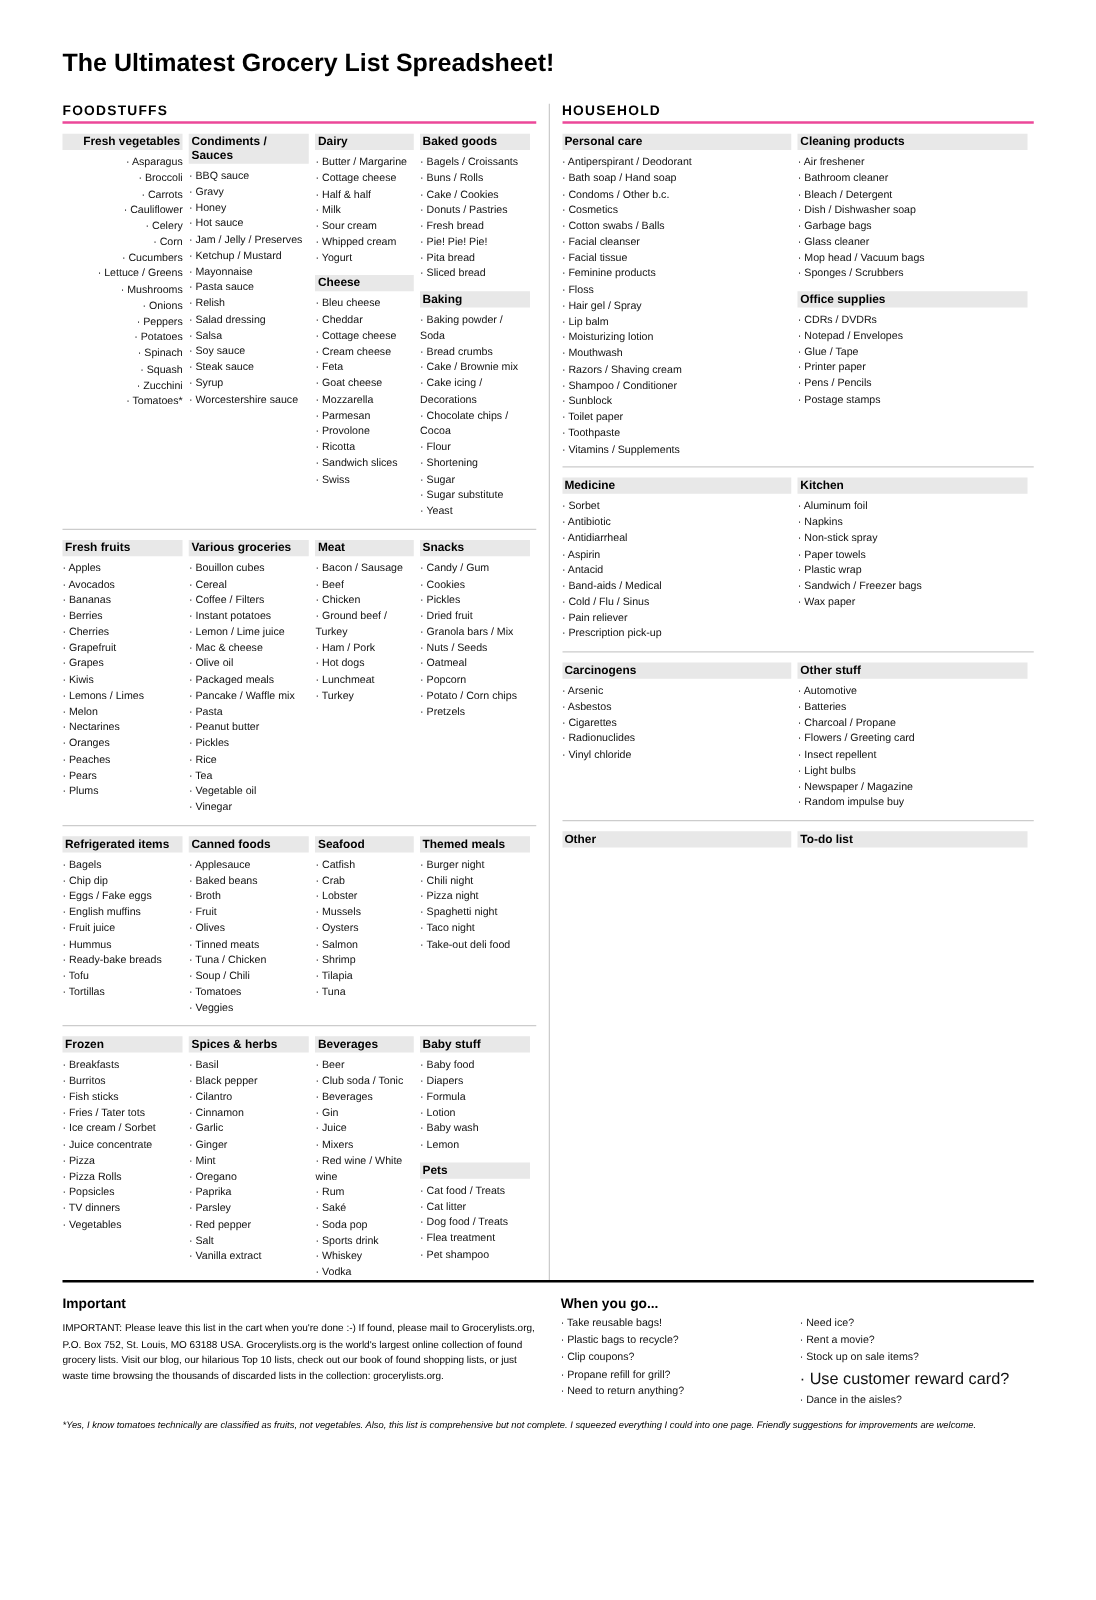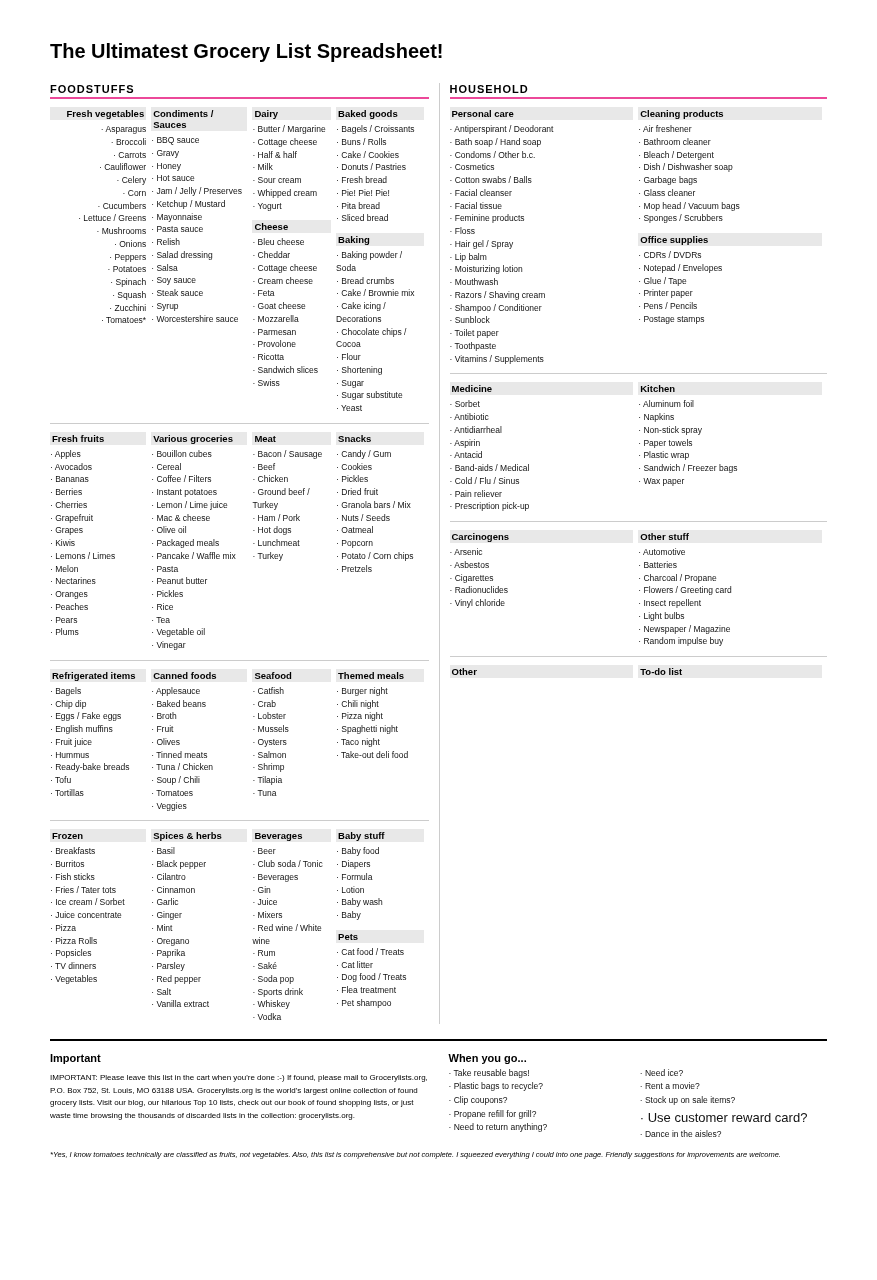--- a/index.html
+++ b/index.html
@@ -392,21 +392,21 @@
           </div>
       </div>
       <div class="col" style="flex:1;">
         <div class="col-header">Baby stuff</div>
         <div id="baby-items">
             <div class="item">Baby food</div>
             <div class="item">Diapers</div>
             <div class="item">Formula</div>
             <div class="item">Lotion</div>
             <div class="item">Baby wash</div>
-            <div class="item">Baby</div>
+            <div class="item">Lemon</div>
           </div>
         <div class="blank-line"></div>
         <div class="col-header">Pets</div>
         <div id="pets-items">
             <div class="item">Cat food / Treats</div>
             <div class="item">Cat litter</div>
             <div class="item">Dog food / Treats</div>
             <div class="item">Flea treatment</div>
             <div class="item">Pet shampoo</div>
           </div>
@@ -534,21 +534,21 @@
         <div style="height:60px;"></div>
       </div>
       <div class="col" style="flex:1.2;">
         <div class="col-header">To-do list</div>
         <div style="height:60px;"></div>
       </div>
     </div>
   </div>
 </div>
 
-<div style="display:flex; gap:20px; margin-top:15px; border-top: 2px solid #000; padding-top:8px;">
+<div style="display:flex; gap:20px; border-top: 2px solid #000; padding-top:8px;">
   <div style="flex:1;">
     <div class="footer-header">Important</div>
     <div class="footer-content">IMPORTANT: Please leave this list in the cart when you're done :-) If found, please mail to Grocerylists.org, P.O. Box 752, St. Louis, MO 63188 USA. Grocerylists.org is the world's largest online collection of found grocery lists. Visit our blog, our hilarious Top 10 lists, check out our book of found shopping lists, or just waste time browsing the thousands of discarded lists in the collection: grocerylists.org.</div>
   </div>
   <div style="flex:1;">
     <div class="footer-header">When you go...</div>
     <div class="when-section">
       <div class="when-col" id="when-col1">
           <div class="item" style="font-size: 8.5px; line-height: 1.6;">Take reusable bags!</div>
           <div class="item" style="font-size: 8.5px; line-height: 1.6;">Plastic bags to recycle?</div>

